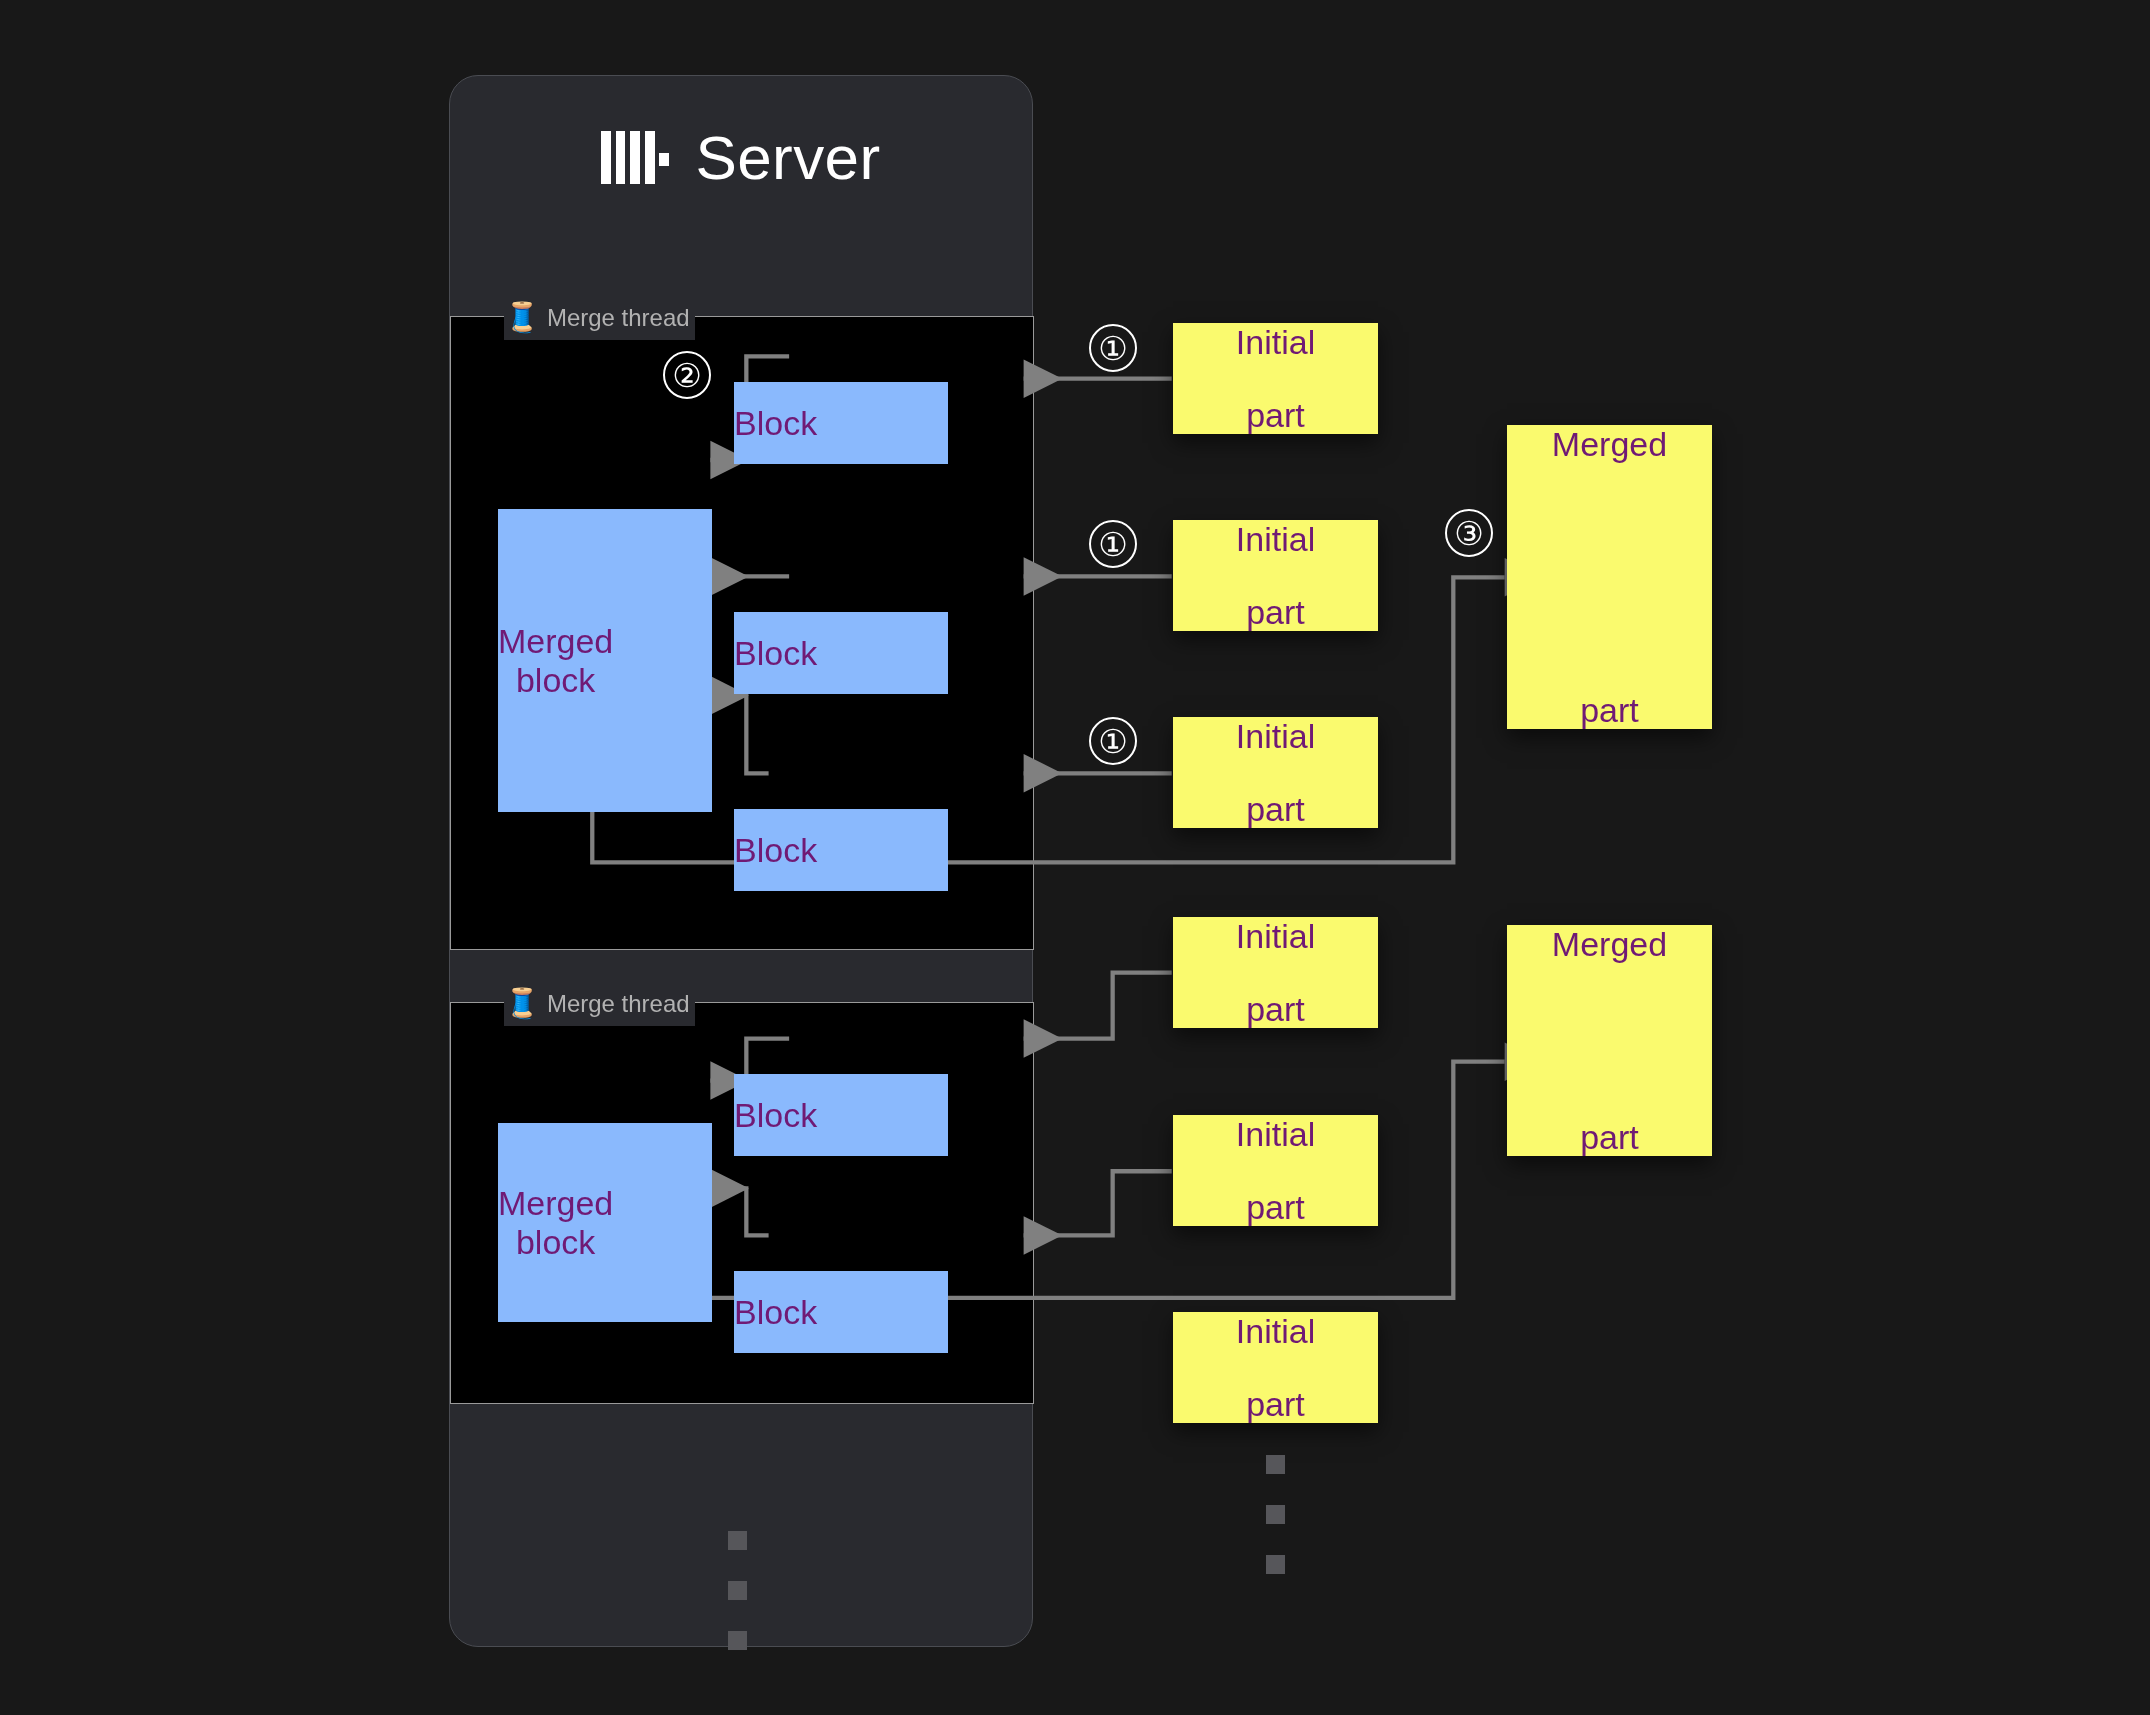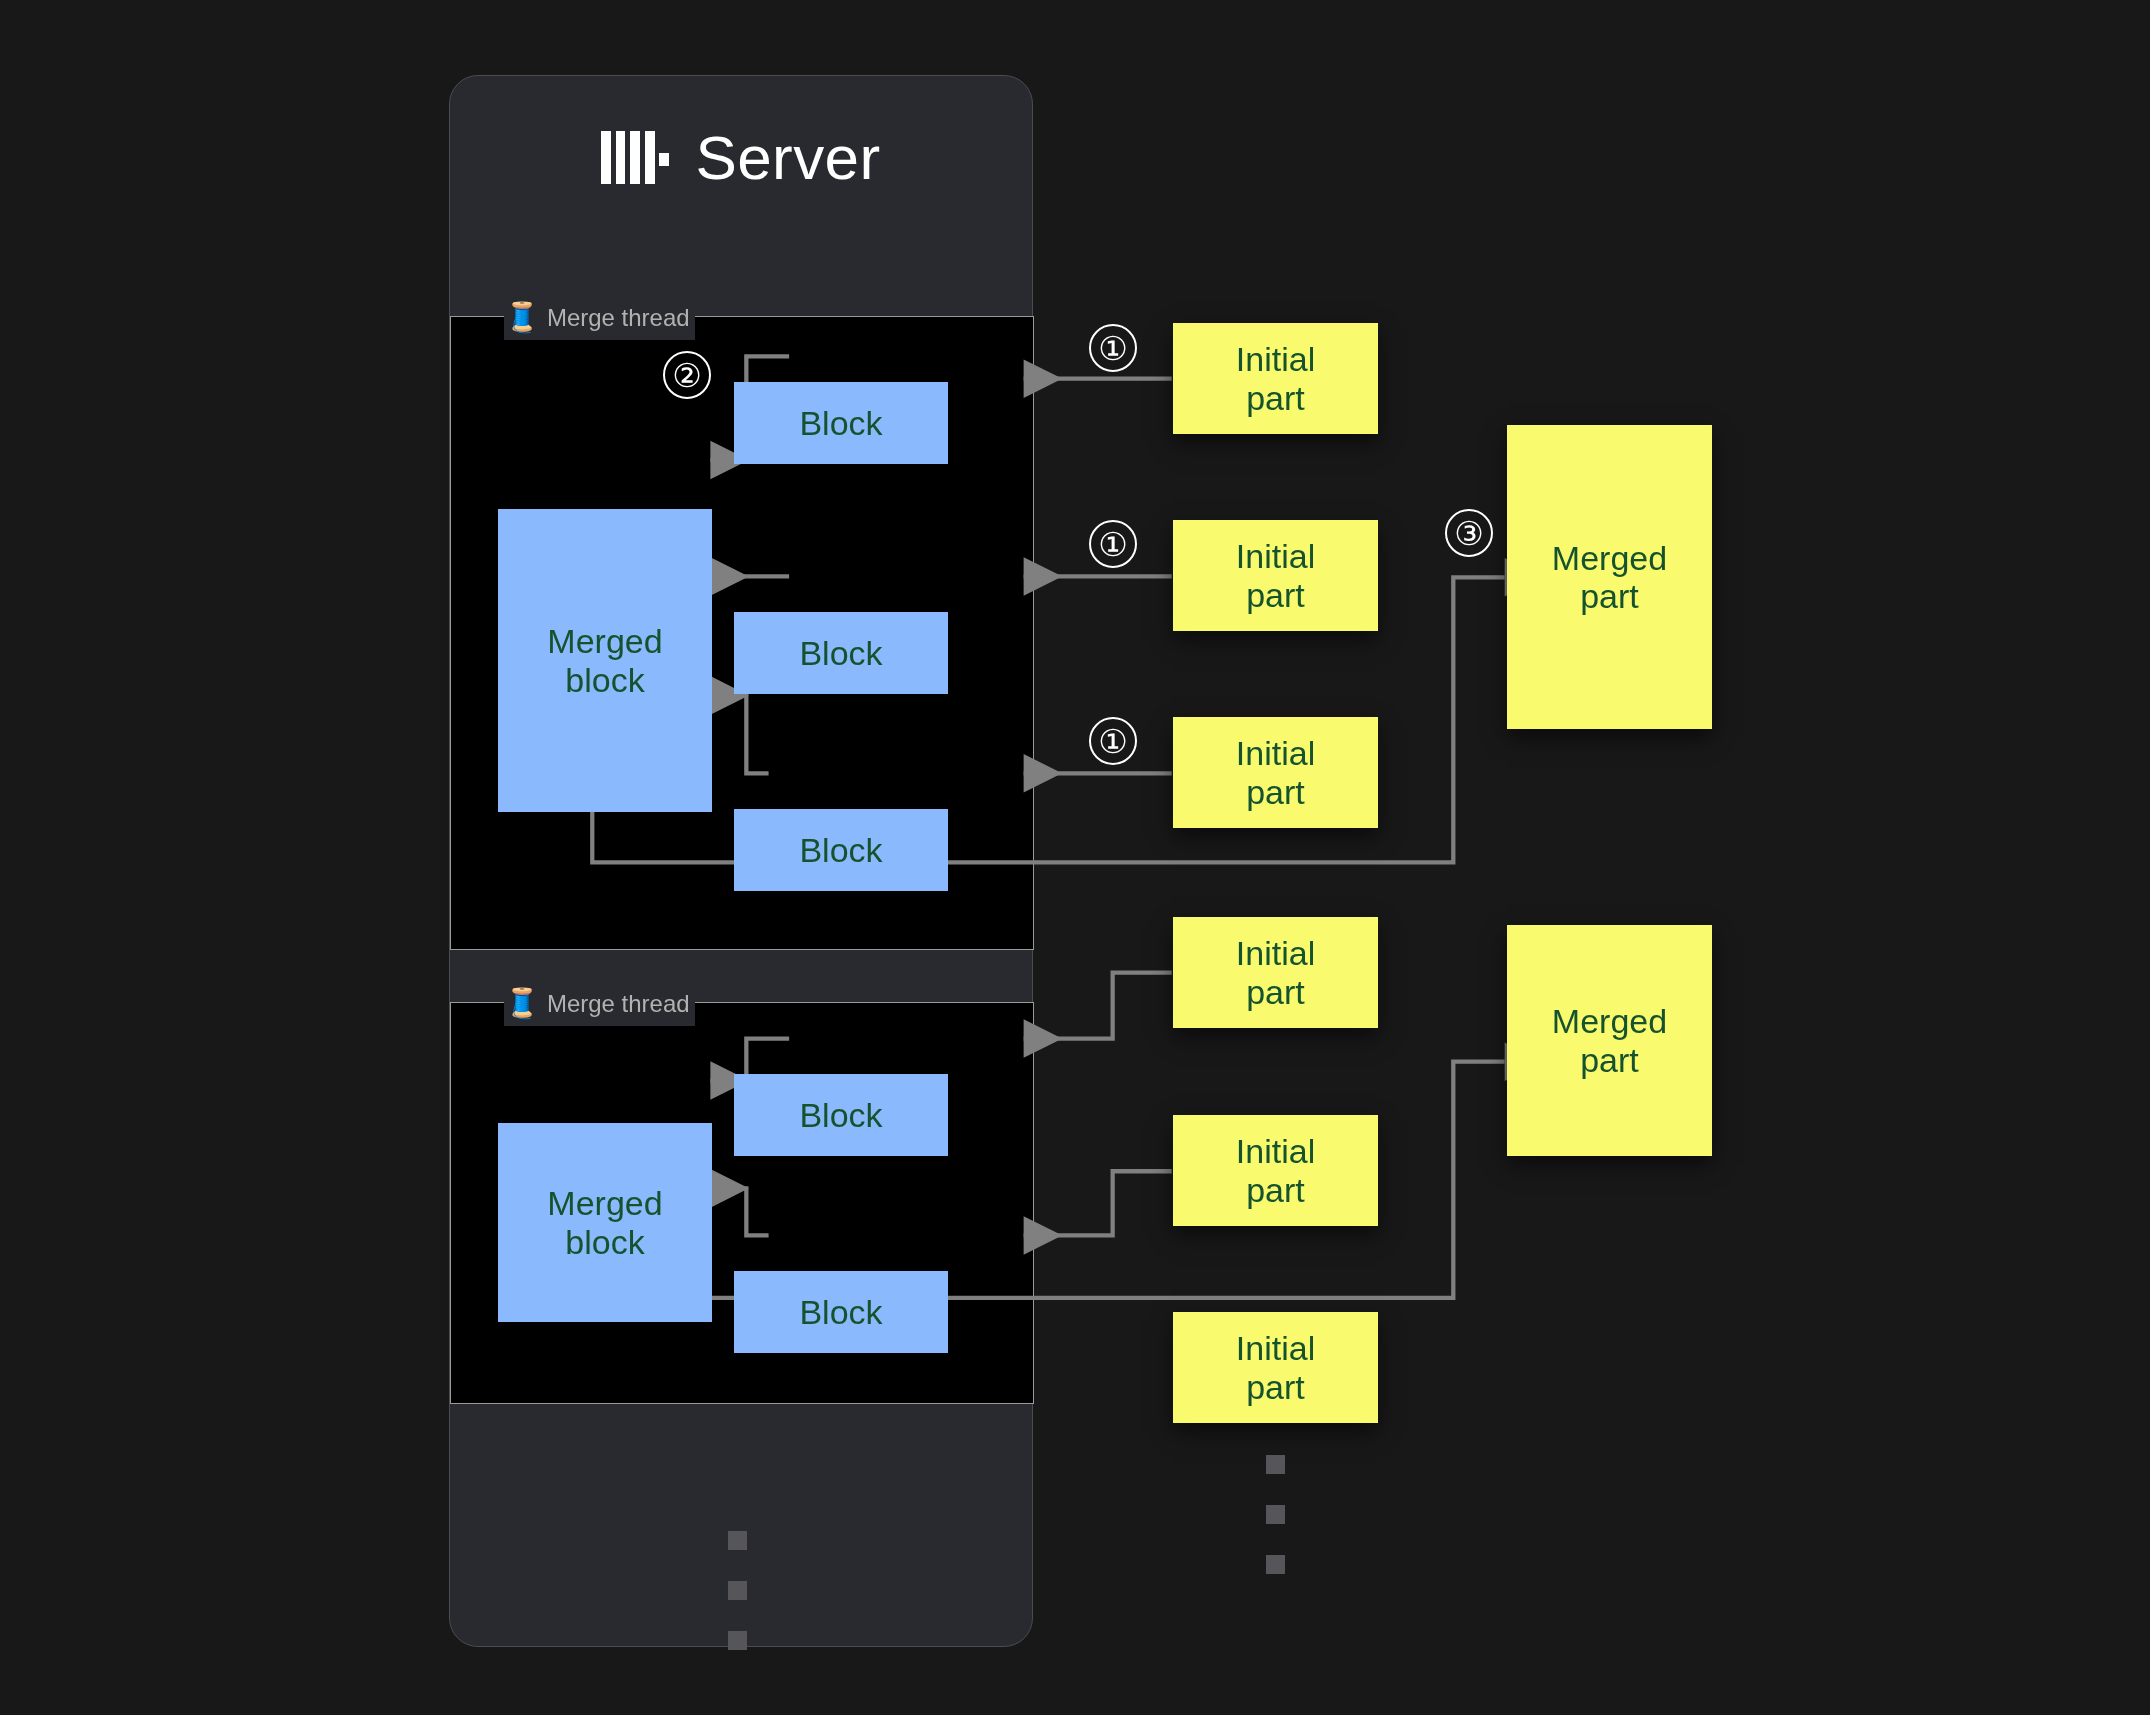--- a/index.html
+++ b/index.html
@@ -116,23 +116,23 @@
     color: #b2b2b2;
     font-size: 24px;
     line-height: 1;
   }
 
   
   .box {
     position: absolute;
     display: flex;
     align-items: center;
-    justify-content: center;
+    justify-content: space-between;
     text-align: center;
-    color: #14532d;
+    color: #701a75;
     font-size: 34px;
     line-height: 1.12;
     box-sizing: border-box;
     z-index: 4;
   }
   .box.blue { background: #8ab9fd; }
   .box.yellow {
     background: #fafa6e;
     box-shadow: 0 8.6px 20.5px rgba(0,0,0,0.55);
   }

